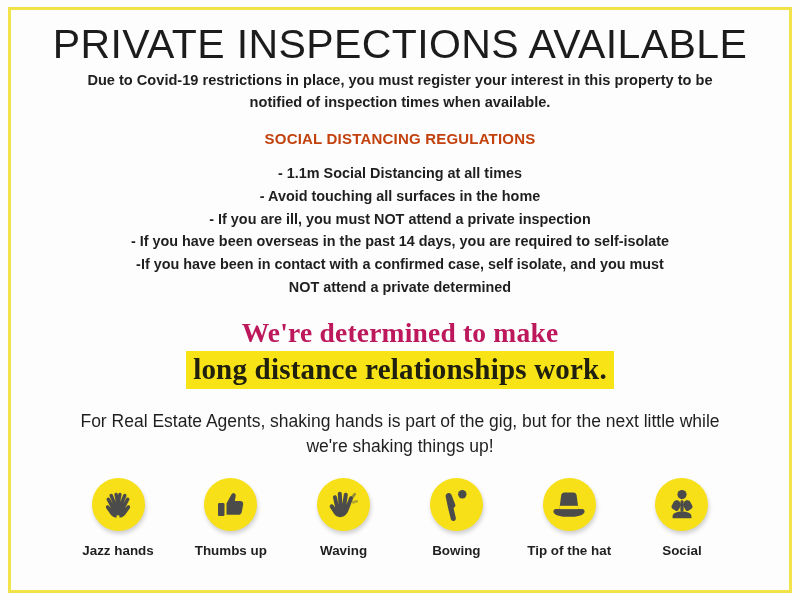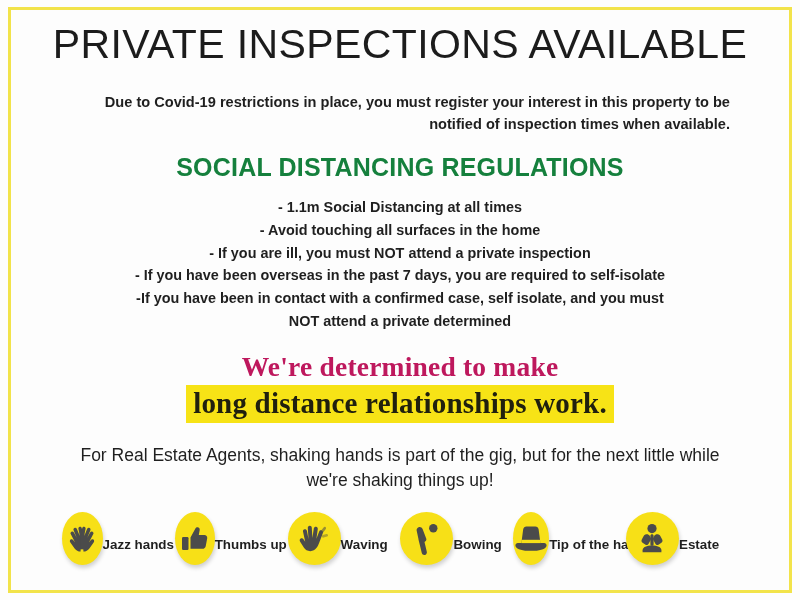--- a/index.html
+++ b/index.html
@@ -44,36 +44,35 @@
     font-family: "Liberation Sans", sans-serif;
     font-size: 41px;
     font-weight: 400;
     letter-spacing: 0.4px;
     color: #1c1c1c;
     line-height: 1.08;
     white-space: nowrap;
   }
 
   .intro {
-    margin: 26px auto 0;
+    margin: 4px auto 0;
     max-width: 660px;
     font-size: 14.6px;
     font-weight: 700;
     color: #1f1f1f;
     line-height: 1.5;
-    text-align: right;
   }
 
   
   .section-heading {
     margin: 16px 0 0;
-    font-size: 25px;
+    font-size: 15px;
     font-weight: 700;
     letter-spacing: 0.2px;
-    color: #15803d;
+    color: #c2410c;
     line-height: 1.2;
   }
 
   
   .rules {
     list-style: none;
     margin: 14px auto 0;
     padding: 0;
     max-width: 680px;
   }
@@ -125,21 +124,21 @@
     justify-content: space-between;
     align-items: flex-start;
     margin: 19px auto 0;
     padding: 0 22px;
     max-width: 720px;
     box-sizing: border-box;
   }
   .gesture {
     width: 112px;
     display: flex;
-    flex-direction: row;
+    flex-direction: column;
     align-items: center;
   }
   .badge {
     width: 53px;
     height: 53px;
     border-radius: 50%;
     background: #f7e017;
     display: flex;
     align-items: center;
     justify-content: center;
@@ -168,21 +167,21 @@
     <h1 class="main-title">PRIVATE INSPECTIONS AVAILABLE</h1>
 
     <p class="intro">Due to Covid-19 restrictions in place, you must register your interest in this property to be notified of inspection times when available.</p>
 
     <h2 class="section-heading">SOCIAL DISTANCING REGULATIONS</h2>
 
     <ul class="rules">
       <li>- 1.1m Social Distancing at all times</li>
       <li>- Avoid touching all surfaces in the home</li>
       <li>- If you are ill, you must NOT attend a private inspection</li>
-      <li>- If you have been overseas in the past 7 days, you are required to self-isolate</li>
+      <li>- If you have been overseas in the past 14 days, you are required to self-isolate</li>
       <li>-If you have been in contact with a confirmed case, self isolate, and you must</li>
       <li>NOT attend a private determined</li>
     </ul>
 
     <p class="slogan">We're determined to make</p>
 
     <p class="slogan-line2">
       <span class="hl">long distance relationships work.</span>
     </p>
 
@@ -269,18 +268,18 @@
               <g fill="#4b4b4b">
                 <circle cx="16" cy="5.6" r="4.6"></circle>
                 <path d="M9.4 11.6c1.5-.9 3.3-.4 4.1 1l1.3 2.3c.3.5.3 1.2 0 1.8l-2.2 4.1c-.6 1.1-1.9 1.5-3 1L6.9 20c-1.3-.6-1.8-2.2-1.1-3.4l1.6-3.1c.4-.8 1-1.4 2-1.9z"></path>
                 <path d="M22.6 11.6c-1.5-.9-3.3-.4-4.1 1l-1.3 2.3c-.3.5-.3 1.2 0 1.8l2.2 4.1c.6 1.1 1.9 1.5 3 1l2.7-1.8c1.3-.6 1.8-2.2 1.1-3.4l-1.6-3.1c-.4-.8-1-1.4-2-1.9z"></path>
                 <path d="M16 11.2c.9 0 1.6.7 1.6 1.6v8.4c0 .9-.7 1.6-1.6 1.6s-1.6-.7-1.6-1.6v-8.4c0-.9.7-1.6 1.6-1.6z"></path>
                 <path d="M6.6 27.2c0-2.9 4.2-4.6 9.4-4.6s9.4 1.7 9.4 4.6v2.1H6.6v-2.1z"></path>
               </g>
             </svg>
           </span>
         </div>
-        <div class="gesture-label">Estate</div>
+        <div class="gesture-label">Social</div>
       </div>
 
     </div>
   </div>
 </div>
 
 </body></html>

